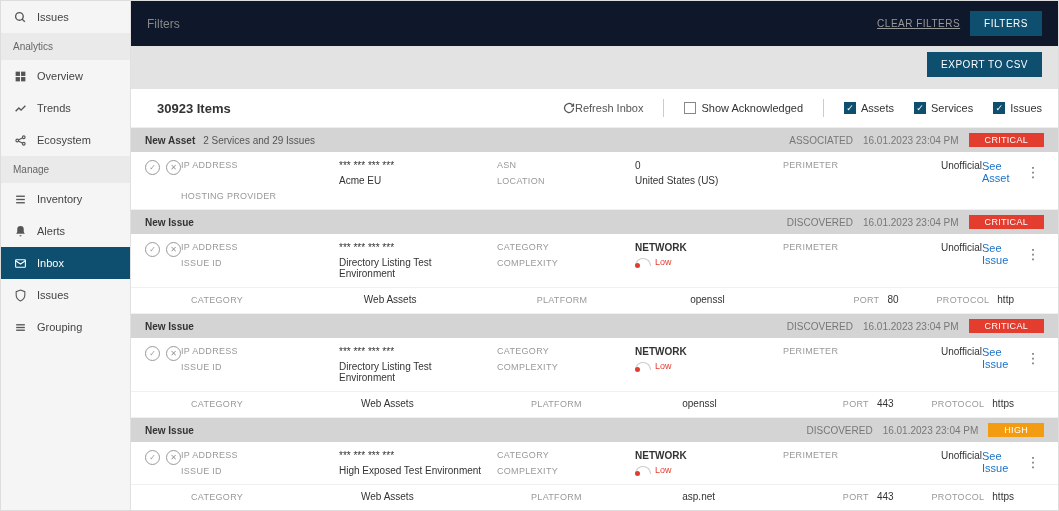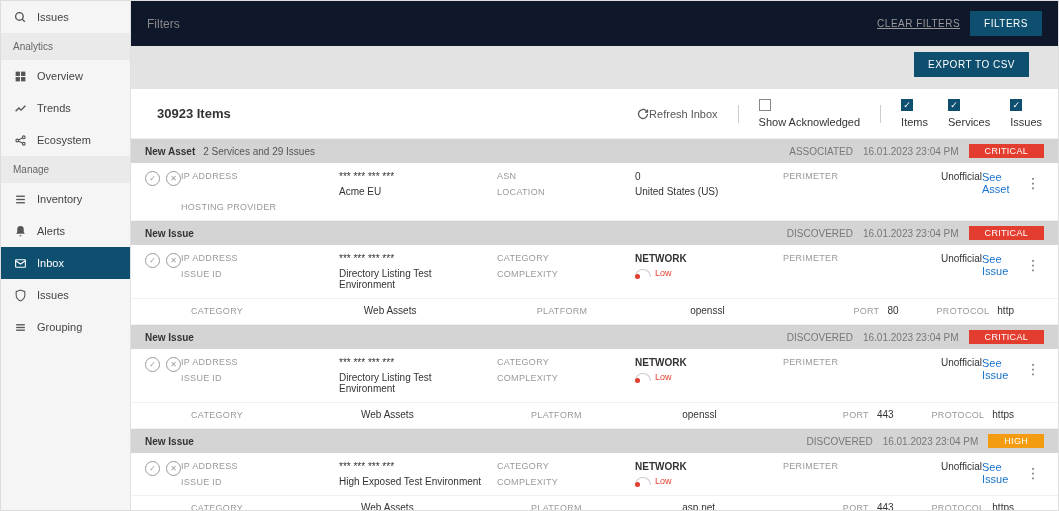--- a/index.html
+++ b/index.html
@@ -14,27 +14,27 @@
 .side-section { padding: 8px 12px; font-size: 10px; color: #666; background: #eaeaea; }
 
 
 .main { flex: 1; display: flex; flex-direction: column; overflow: hidden; }
 .filters-bar { background: #0f172a; padding: 10px 16px; display: flex; align-items: center; justify-content: space-between; }
 .filters-title { color: #888; font-size: 12px; }
 .filters-actions { display: flex; align-items: center; gap: 10px; }
 .clear-filters { color: #999; text-decoration: underline; font-size: 10px; letter-spacing: 0.5px; cursor: pointer; }
 .btn-primary { background: #0e4e6e; color: #fff; padding: 7px 14px; border: none; font-size: 10px; letter-spacing: 0.5px; cursor: pointer; }
 
-.sub-bar { background: #e3e3e3; padding: 6px 29px 12px; display: flex; justify-content: flex-end; }
+.sub-bar { background: #e3e3e3; padding: 6px 16px 12px; display: flex; justify-content: flex-end; }
 
 .toolbar { display: flex; align-items: center; padding: 10px 16px; gap: 20px; border-bottom: 1px solid #eee; }
 .items-count { font-size: 13px; font-weight: bold; color: #333; margin-left: 10px; }
 .toolbar-spacer { flex: 1; }
 .toolbar-action { display: flex; align-items: center; color: #555; font-size: 11px; cursor: pointer; }
-.cb-wrap { display: flex; gap: 5px; font-size: 11px; flex-direction: column; }
+.cb-wrap { display: flex; align-items: center; gap: 5px; font-size: 11px; }
 .cb { width: 12px; height: 12px; border: 1.5px solid #0e4e6e; display: inline-flex; align-items: center; justify-content: center; }
 .cb.checked { background: #0e4e6e; }
 .cb.checked::after { content: "✓"; color: #fff; font-size: 9px; line-height: 1; }
 .cb.empty { border-color: #888; }
 .divider { width: 1px; height: 18px; background: #ccc; }
 
 
 .list { flex: 1; overflow-y: auto; }
 .group-header { background: #d4d4d4; padding: 5px 14px; display: flex; align-items: center; font-size: 10px; }
 .group-header .tag { font-weight: bold; color: #333; margin-right: 8px; }
@@ -182,21 +182,21 @@
         <span>Refresh Inbox</span>
       </div>
       <div class="divider"></div>
       <div class="cb-wrap">
         <span class="cb empty"></span>
         <span>Show Acknowledged</span>
       </div>
       <div class="divider"></div>
       <div class="cb-wrap">
         <span class="cb checked"></span>
-        <span>Items</span>
+        <span>Assets</span>
       </div>
       <div class="cb-wrap">
         <span class="cb checked"></span>
         <span>Services</span>
       </div>
       <div class="cb-wrap">
         <span class="cb checked"></span>
         <span>Issues</span>
       </div>
     </div>

